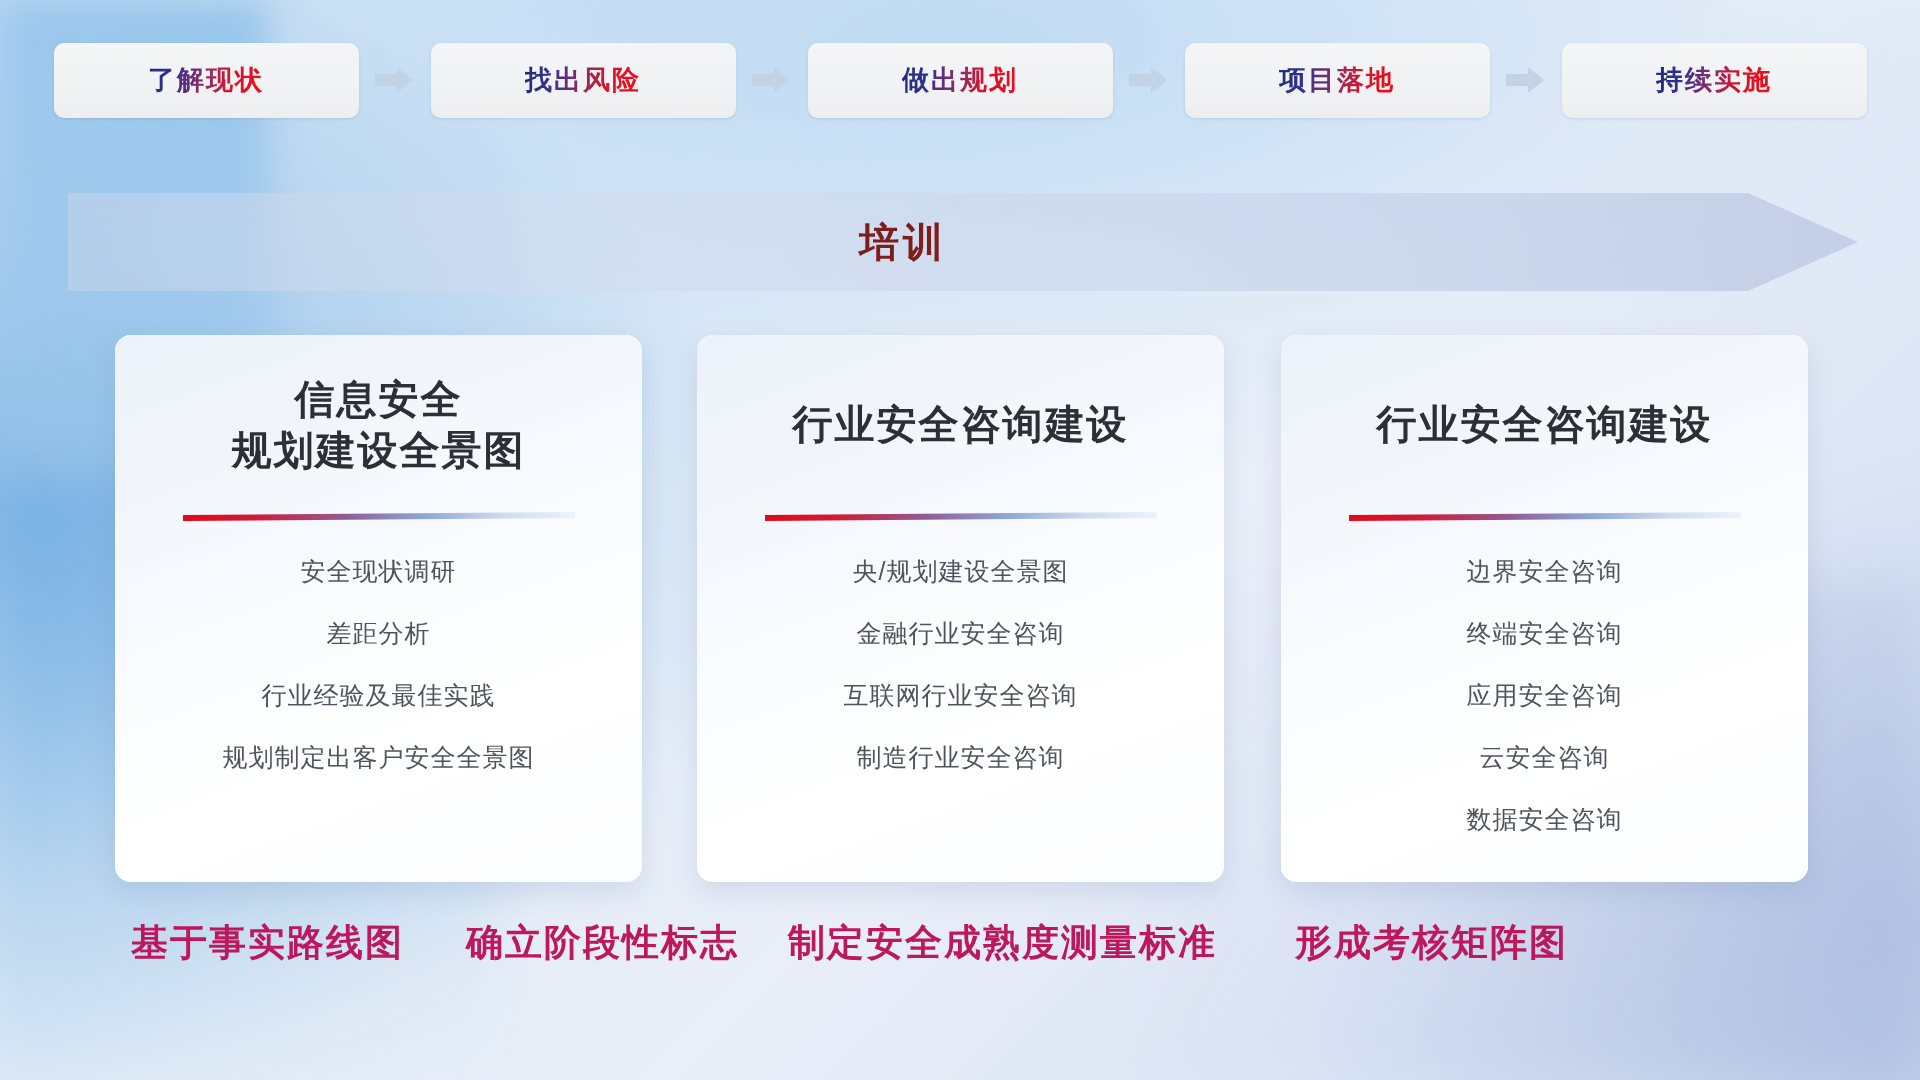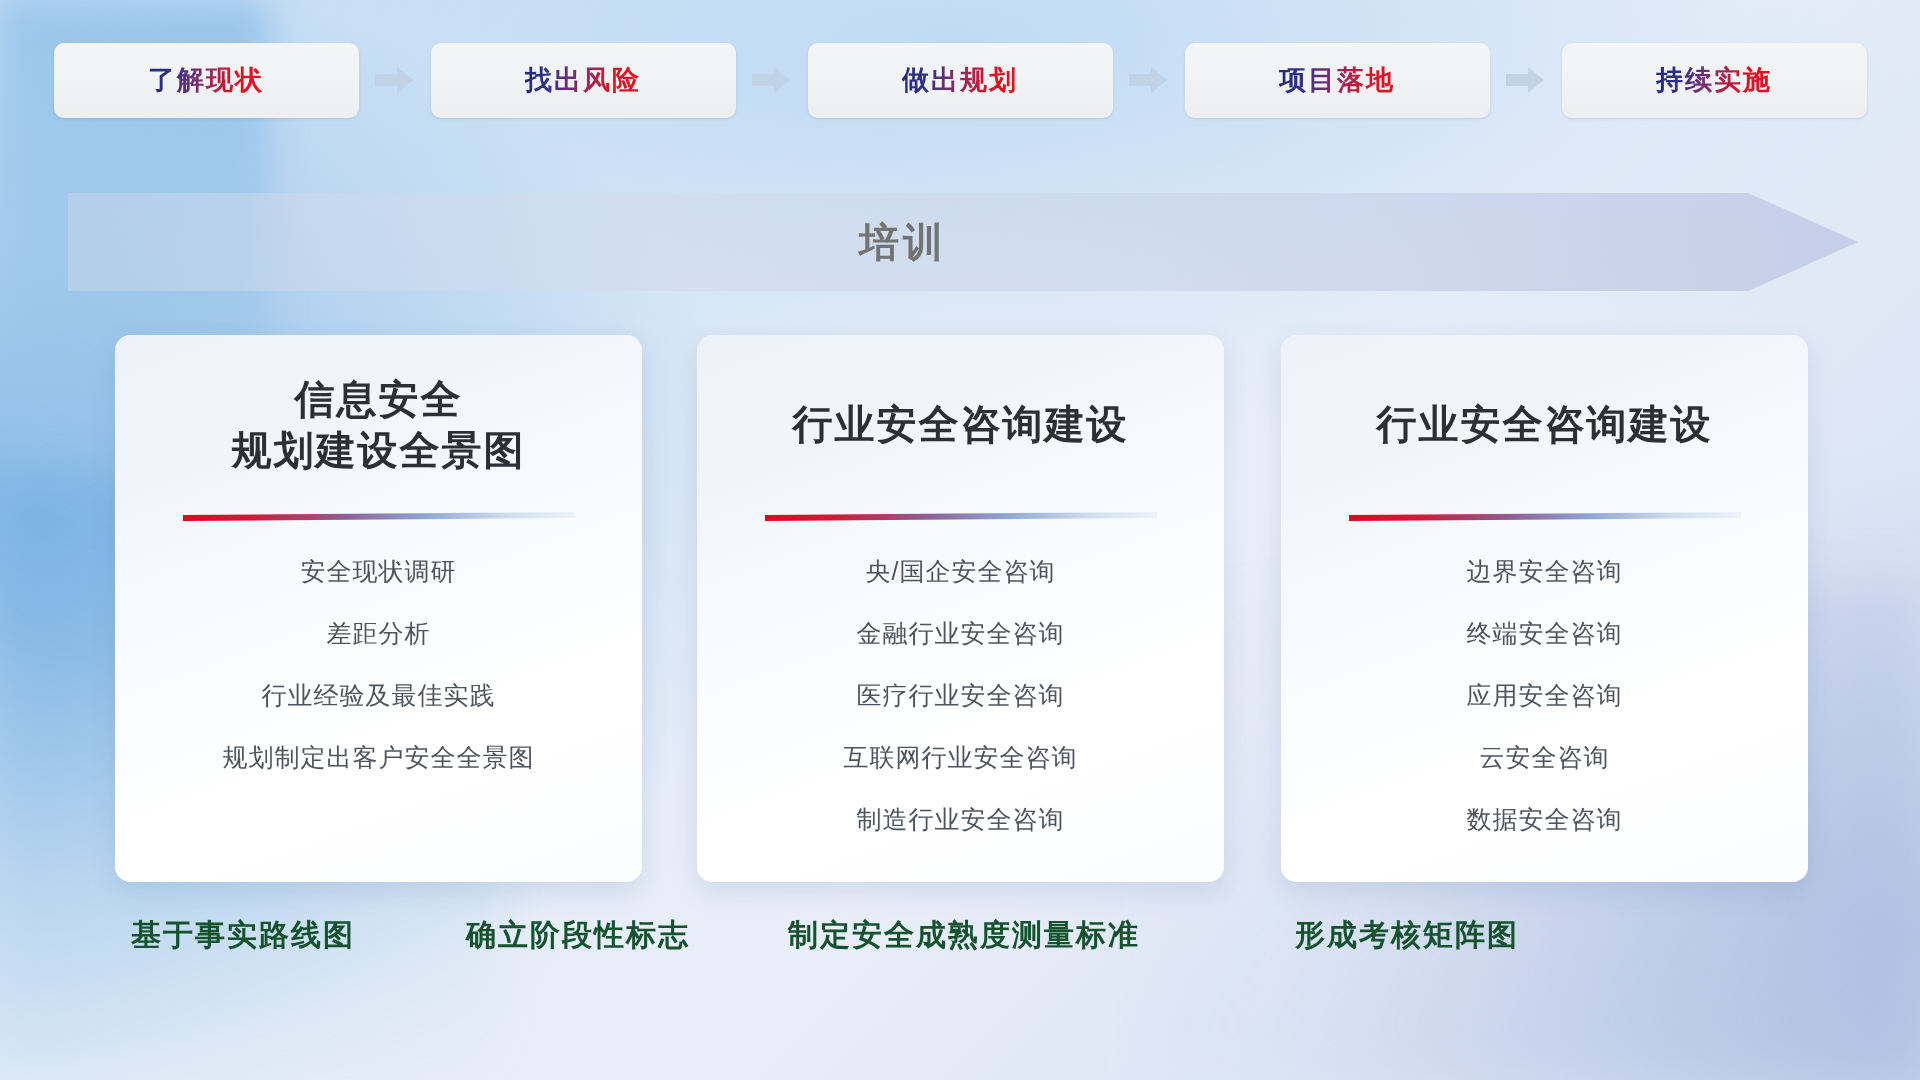--- a/index.html
+++ b/index.html
@@ -52,21 +52,21 @@
   }
   .step-arrow{width:56px;display:flex;align-items:center;justify-content:center;}
   .step-arrow svg{display:block;}
 
   
   #banner{position:absolute;left:68px;top:193px;width:1790px;height:98px;}
   #banner .shape{position:absolute;inset:0;}
   #banner .txt{
     position:absolute;left:0;right:0;top:0;height:98px;
     display:flex;align-items:center;justify-content:center;
-    font-size:40px;font-weight:700;color:#737373;letter-spacing:4px;
+    font-size:40px;font-weight:700;color:#7f1d1d;letter-spacing:4px;
     padding-right:120px;box-sizing:border-box;
   }
 
   
   #cards{position:absolute;left:0;top:335px;width:1920px;height:555px;}
   .card{
     position:absolute;top:0;width:527px;height:547px;border-radius:16px;
     box-sizing:border-box;
     background:linear-gradient(160deg,#eef3fb 0%,#f2f6fc 22%,#fbfcfe 52%,#ffffff 72%,#fdfdff 100%);
     box-shadow:0 10px 26px rgba(90,120,165,.16), 0 1px 0 rgba(255,255,255,.85) inset;
@@ -103,22 +103,22 @@
   .items{display:flex;flex-direction:column;align-items:center;gap:12px;flex:1 1 auto;}
   .item{
     font-size:25px;color:#4e545d;line-height:1;letter-spacing:1px;
     height:50px;display:flex;align-items:center;justify-content:center;
     white-space:nowrap;
   }
 
   
   #captions{position:absolute;left:0;top:915px;width:1920px;height:50px;}
   .caption{
-    position:absolute;top:0;height:40px;display:flex;align-items:center;
-    font-size:30px;font-weight:700;color:#14532d;letter-spacing:2px;white-space:nowrap;
+    position:absolute;top:8px;height:40px;display:flex;align-items:center;
+    font-size:37px;font-weight:700;color:#be185d;letter-spacing:2px;white-space:nowrap;
   }
   #cap-0{left:131px;}
   #cap-1{left:466px;}
   #cap-2{left:788px;}
   #cap-3{left:1295px;}
 </style>
 </head>
 <body>
 
 <div id="bg">
@@ -239,23 +239,22 @@
               <stop offset="42%" stop-color="#8f5f97"></stop>
               <stop offset="62%" stop-color="#8fa8d6"></stop>
               <stop offset="82%" stop-color="#cfdced"></stop>
               <stop offset="100%" stop-color="#eef3fa"></stop>
             </linearGradient>
           </defs>
           <path d="M0 3 L392 0 L392 6 L0 9 Z" fill="url(#divGrad1)"></path>
         </svg>
       </div>
       <div class="items">
-        <div class="item">央/国企安全咨询</div>
+        <div class="item">央/规划建设全景图</div>
         <div class="item">金融行业安全咨询</div>
-        <div class="item">医疗行业安全咨询</div>
         <div class="item">互联网行业安全咨询</div>
         <div class="item">制造行业安全咨询</div>
       </div>
     </div>
   </div>
 
   <div class="card" id="card-2">
     <div class="card-inner">
       <div class="card-title one-line">
         <div>

